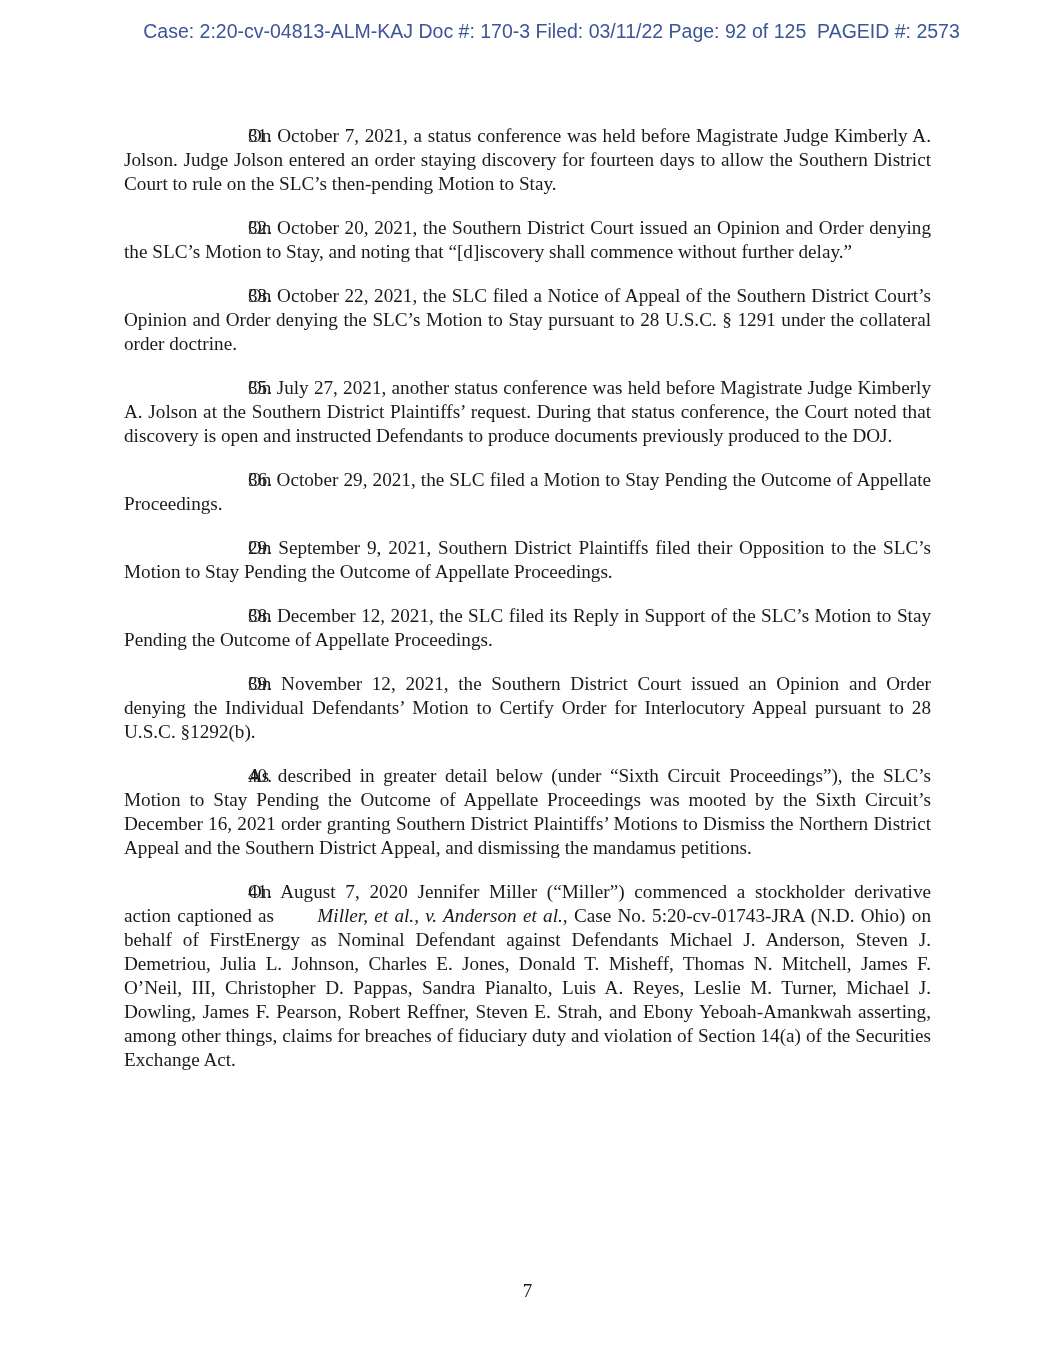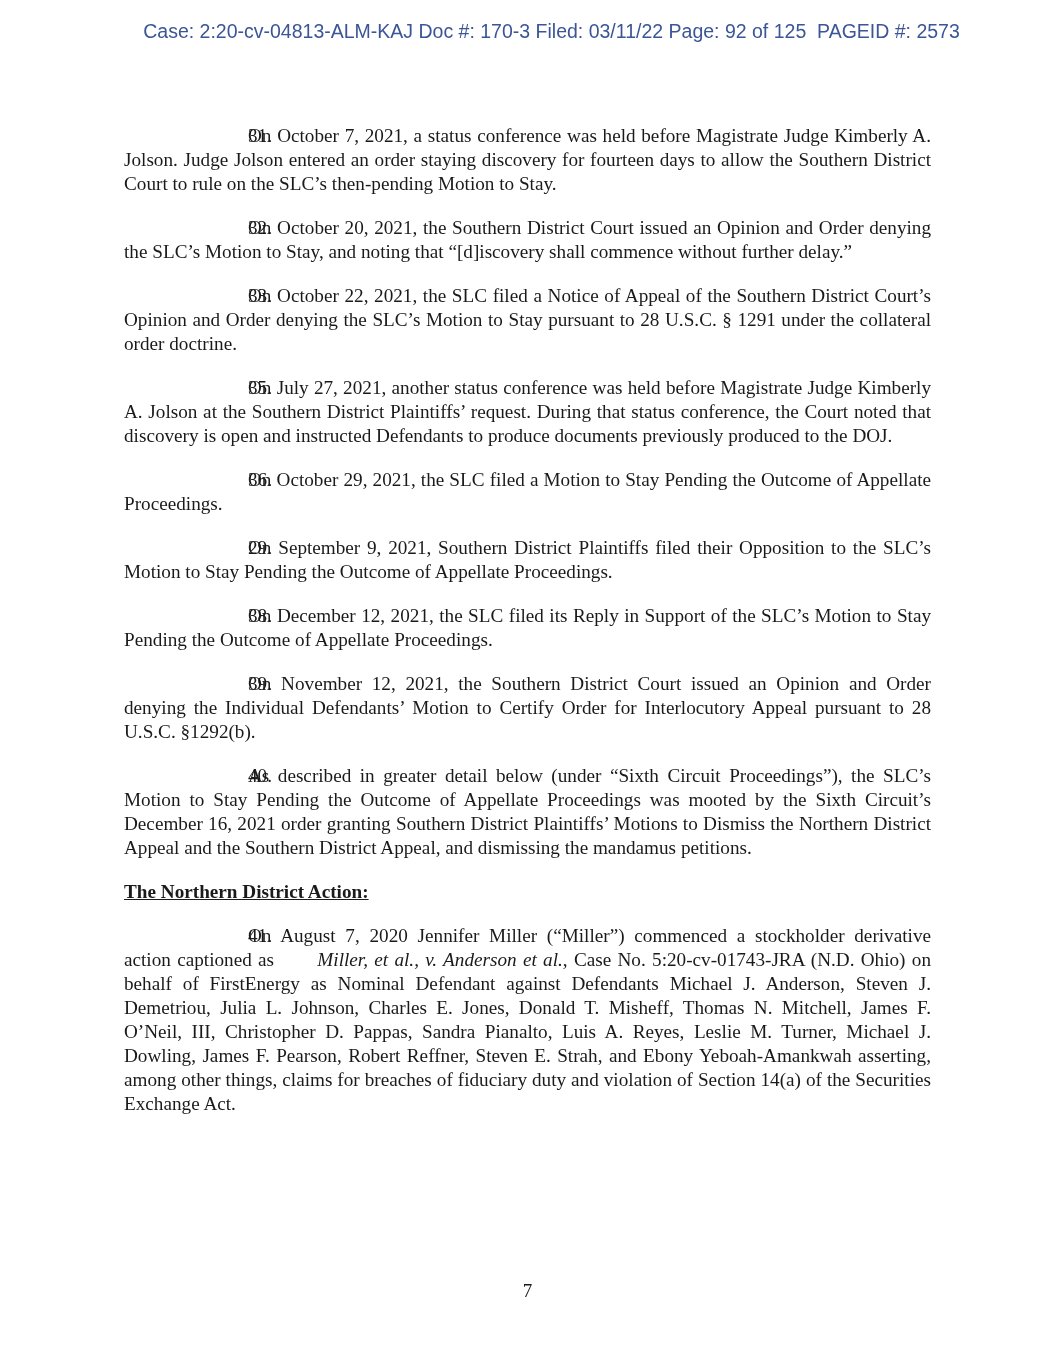--- a/index.html
+++ b/index.html
@@ -37,18 +37,17 @@
   <p class="para"><span class="num">31.</span><span>On October 7, 2021, a status conference was held before Magistrate Judge Kimberly A. Jolson.  Judge Jolson entered an order staying discovery for fourteen days to allow the Southern District Court to rule on the SLC’s then-pending Motion to Stay.</span></p>
   <p class="para"><span class="num">32.</span><span>On October 20, 2021, the Southern District Court issued an Opinion and Order denying the SLC’s Motion to Stay, and noting that “[d]iscovery shall commence without further delay.”</span></p>
   <p class="para"><span class="num">33.</span><span>On October 22, 2021, the SLC filed a Notice of Appeal of the Southern District Court’s Opinion and Order denying the SLC’s Motion to Stay pursuant to 28 U.S.C. § 1291 under the collateral order doctrine.</span></p>
   <p class="para"><span class="num">35.</span><span>On July 27, 2021, another status conference was held before Magistrate Judge Kimberly A. Jolson at the Southern District Plaintiffs’ request.  During that status conference, the Court noted that discovery is open and instructed Defendants to produce documents previously produced to the DOJ.</span></p>
   <p class="para"><span class="num">36.</span><span>On October 29, 2021, the SLC filed a Motion to Stay Pending the Outcome of Appellate Proceedings.</span></p>
   <p class="para"><span class="num">29.</span><span>On September 9, 2021, Southern District Plaintiffs filed their Opposition to the SLC’s Motion to Stay Pending the Outcome of Appellate Proceedings.</span></p>
   <p class="para"><span class="num">38.</span><span>On December 12, 2021, the SLC filed its Reply in Support of the SLC’s Motion to Stay Pending the Outcome of Appellate Proceedings.</span></p>
   <p class="para"><span class="num">39.</span><span>On November 12, 2021, the Southern District Court issued an Opinion and Order denying the Individual Defendants’ Motion to Certify Order for Interlocutory Appeal pursuant to 28 U.S.C. §1292(b).</span></p>
   <p class="para"><span class="num">40.</span><span>As described in greater detail below (under “Sixth Circuit Proceedings”), the SLC’s Motion to Stay Pending the Outcome of Appellate Proceedings was mooted by the Sixth Circuit’s December 16, 2021 order granting Southern District Plaintiffs’ Motions to Dismiss the Northern District Appeal and the Southern District Appeal, and dismissing the mandamus petitions.</span></p>
 
-  <div class="heading">The Northern District Action:</div>
 
   <p class="para"><span class="num">41.</span><span>On August 7, 2020 Jennifer Miller (“Miller”) commenced a stockholder derivative action captioned as </span><i>Miller, et al., v. Anderson et al.</i><span>, Case No. 5:20-cv-01743-JRA (N.D. Ohio) on behalf of FirstEnergy as Nominal Defendant against Defendants Michael J. Anderson, Steven J. Demetriou, Julia L. Johnson, Charles E. Jones, Donald T. Misheff, Thomas N. Mitchell, James F. O’Neil, III, Christopher D. Pappas, Sandra Pianalto, Luis A. Reyes, Leslie M. Turner, Michael J. Dowling, James F. Pearson, Robert Reffner, Steven E. Strah, and Ebony Yeboah-Amankwah asserting, among other things, claims for breaches of fiduciary duty and violation of Section 14(a) of the Securities Exchange Act.</span></p>
 </div>
 
 <div class="footer">7</div>
 
 </body></html>

